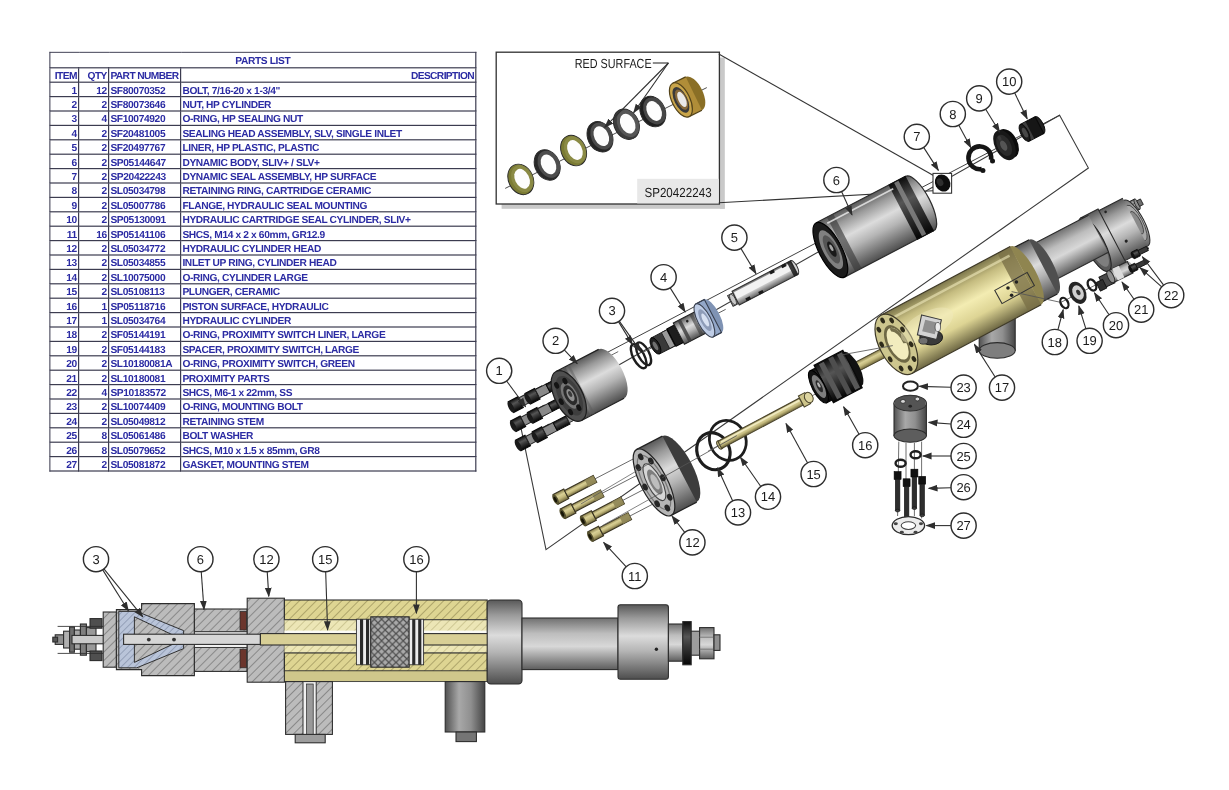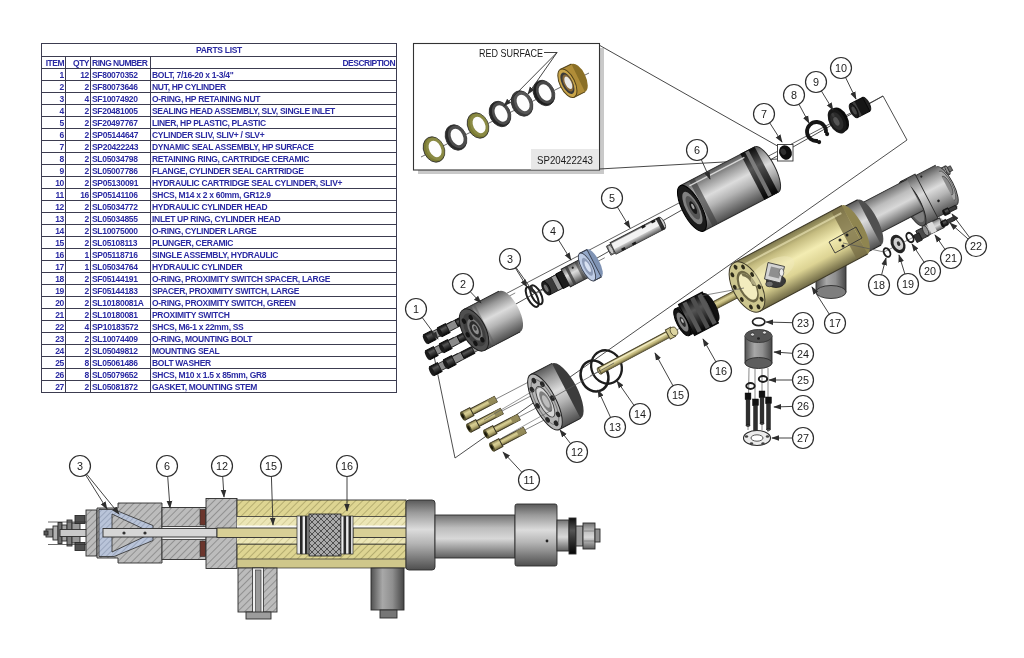--- a/index.html
+++ b/index.html
@@ -710,76 +710,76 @@
       <col class="c3">
       <col class="c4">
     </colgroup>
 <tbody>
       <tr class="tt">
         <td colspan="4">PARTS LIST</td>
       </tr>
 <tr class="hd">
         <td class="c">ITEM</td>
         <td class="c">QTY</td>
-        <td class="l">RING NUMBER</td>
+        <td class="l">PART NUMBER</td>
         <td class="c">DESCRIPTION</td>
       </tr>
 <tr>
         <td class="c">1</td>
         <td class="c">12</td>
         <td class="l">SF80070352</td>
         <td class="l">BOLT, 7/16-20 x 1-3/4"</td>
       </tr>
 <tr>
         <td class="c">2</td>
         <td class="c">2</td>
         <td class="l">SF80073646</td>
         <td class="l">NUT, HP CYLINDER</td>
       </tr>
 <tr>
         <td class="c">3</td>
         <td class="c">4</td>
         <td class="l">SF10074920</td>
-        <td class="l">O-RING, HP RETAINING NUT</td>
+        <td class="l">O-RING, HP SEALING NUT</td>
       </tr>
 <tr>
         <td class="c">4</td>
         <td class="c">2</td>
         <td class="l">SF20481005</td>
         <td class="l">SEALING HEAD ASSEMBLY, SLV, SINGLE INLET</td>
       </tr>
 <tr>
         <td class="c">5</td>
         <td class="c">2</td>
         <td class="l">SF20497767</td>
         <td class="l">LINER, HP PLASTIC, PLASTIC</td>
       </tr>
 <tr>
         <td class="c">6</td>
         <td class="c">2</td>
         <td class="l">SP05144647</td>
-        <td class="l">CYLINDER SLIV, SLIV+ / SLV+</td>
+        <td class="l">DYNAMIC BODY, SLIV+ / SLV+</td>
       </tr>
 <tr>
         <td class="c">7</td>
         <td class="c">2</td>
         <td class="l">SP20422243</td>
         <td class="l">DYNAMIC SEAL ASSEMBLY, HP SURFACE</td>
       </tr>
 <tr>
         <td class="c">8</td>
         <td class="c">2</td>
         <td class="l">SL05034798</td>
         <td class="l">RETAINING RING, CARTRIDGE CERAMIC</td>
       </tr>
 <tr>
         <td class="c">9</td>
         <td class="c">2</td>
         <td class="l">SL05007786</td>
-        <td class="l">FLANGE, CYLINDER SEAL CARTRIDGE</td>
+        <td class="l">FLANGE, HYDRAULIC SEAL MOUNTING</td>
       </tr>
 <tr>
         <td class="c">10</td>
         <td class="c">2</td>
         <td class="l">SP05130091</td>
         <td class="l">HYDRAULIC CARTRIDGE SEAL CYLINDER, SLIV+</td>
       </tr>
 <tr>
         <td class="c">11</td>
         <td class="c">16</td>
@@ -807,69 +807,69 @@
 <tr>
         <td class="c">15</td>
         <td class="c">2</td>
         <td class="l">SL05108113</td>
         <td class="l">PLUNGER, CERAMIC</td>
       </tr>
 <tr>
         <td class="c">16</td>
         <td class="c">1</td>
         <td class="l">SP05118716</td>
-        <td class="l">SINGLE ASSEMBLY, HYDRAULIC</td>
+        <td class="l">PISTON SURFACE, HYDRAULIC</td>
       </tr>
 <tr>
         <td class="c">17</td>
         <td class="c">1</td>
         <td class="l">SL05034764</td>
         <td class="l">HYDRAULIC CYLINDER</td>
       </tr>
 <tr>
         <td class="c">18</td>
         <td class="c">2</td>
         <td class="l">SF05144191</td>
-        <td class="l">O-RING, PROXIMITY SWITCH SPACER, LARGE</td>
+        <td class="l">O-RING, PROXIMITY SWITCH LINER, LARGE</td>
       </tr>
 <tr>
         <td class="c">19</td>
         <td class="c">2</td>
         <td class="l">SF05144183</td>
         <td class="l">SPACER, PROXIMITY SWITCH, LARGE</td>
       </tr>
 <tr>
         <td class="c">20</td>
         <td class="c">2</td>
         <td class="l">SL10180081A</td>
         <td class="l">O-RING, PROXIMITY SWITCH, GREEN</td>
       </tr>
 <tr>
         <td class="c">21</td>
         <td class="c">2</td>
         <td class="l">SL10180081</td>
-        <td class="l">PROXIMITY SWITCH</td>
+        <td class="l">PROXIMITY PARTS</td>
       </tr>
 <tr>
         <td class="c">22</td>
         <td class="c">4</td>
         <td class="l">SP10183572</td>
         <td class="l">SHCS, M6-1 x 22mm, SS</td>
       </tr>
 <tr>
         <td class="c">23</td>
         <td class="c">2</td>
         <td class="l">SL10074409</td>
         <td class="l">O-RING, MOUNTING BOLT</td>
       </tr>
 <tr>
         <td class="c">24</td>
         <td class="c">2</td>
         <td class="l">SL05049812</td>
-        <td class="l">MOUNTING SEAL</td>
+        <td class="l">RETAINING STEM</td>
       </tr>
 <tr>
         <td class="c">25</td>
         <td class="c">8</td>
         <td class="l">SL05061486</td>
         <td class="l">BOLT WASHER</td>
       </tr>
 <tr>
         <td class="c">26</td>
         <td class="c">8</td>

